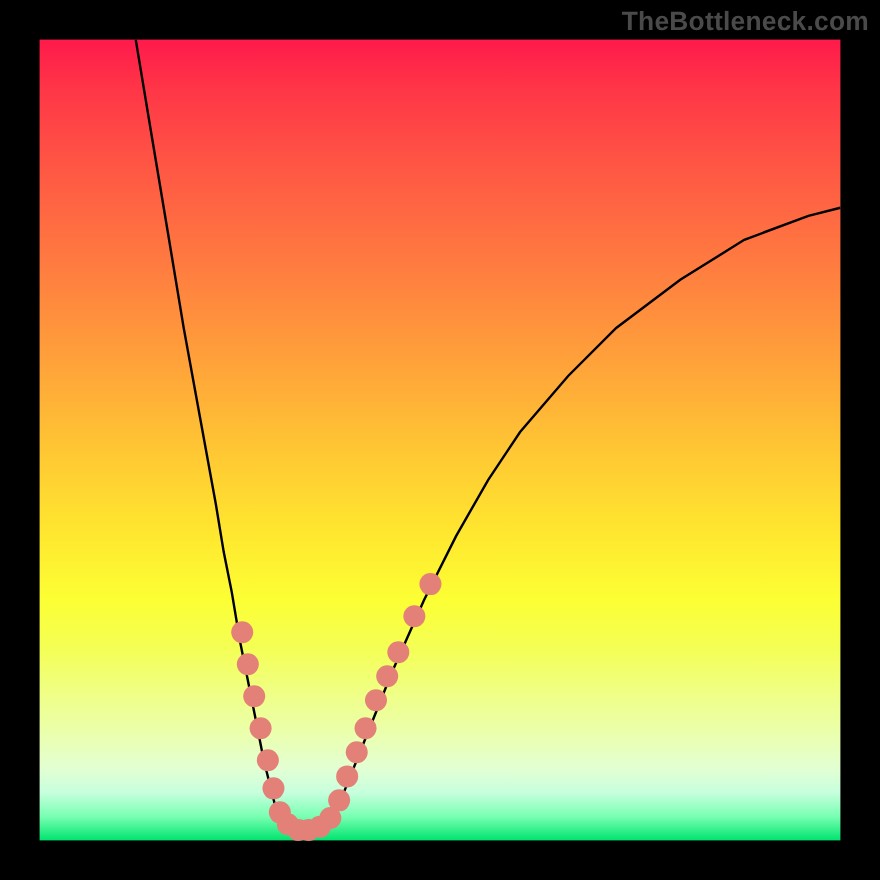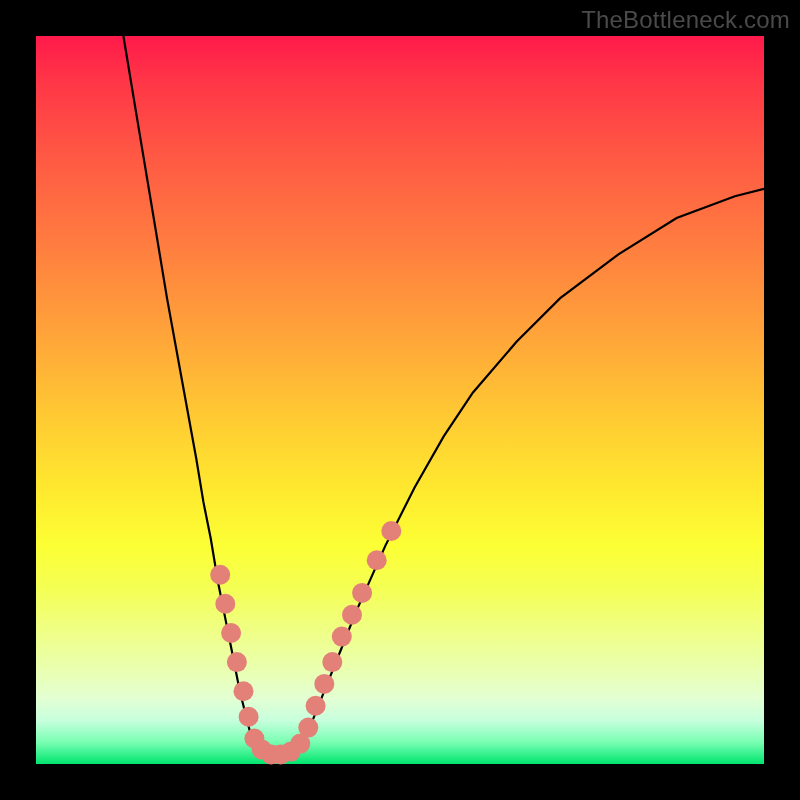--- a/index.html
+++ b/index.html
@@ -43,21 +43,21 @@
       #79ffb3 97%,
       #00e46e 100%
     );
   }
   .watermark {
     position: absolute;
     top: 6px;
     right: 10px;
     color: #4a4a4a;
     font-size: 24px;
-    font-weight: 400;
+    font-weight: 700;
     letter-spacing: 0.2px;
     user-select: none;
   }
   svg.curves {
     position: absolute;
     left: 0;
     top: 0;
     width: 728px;
     height: 728px;
     overflow: visible;

